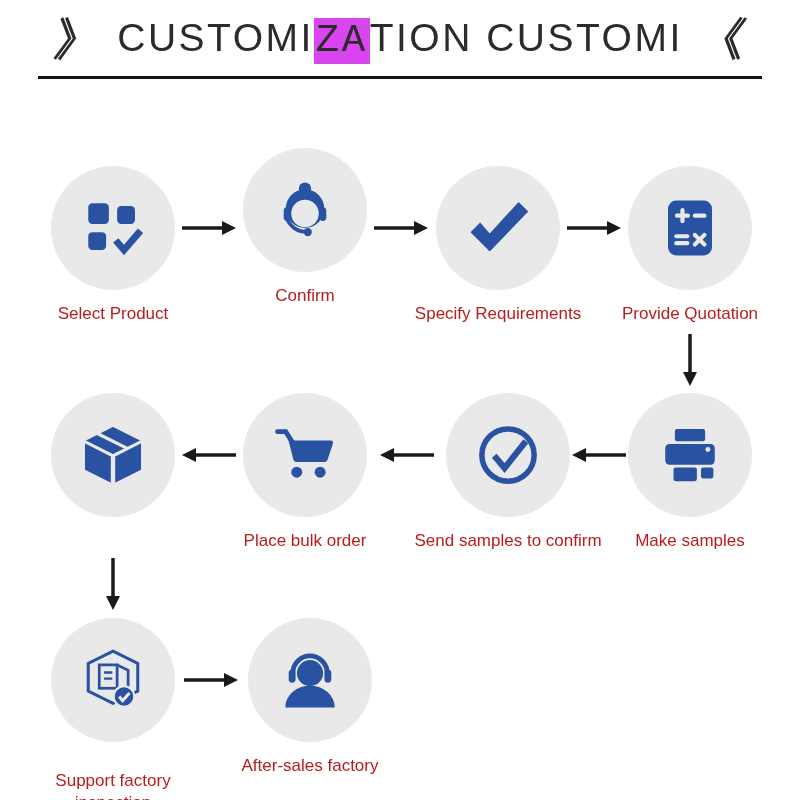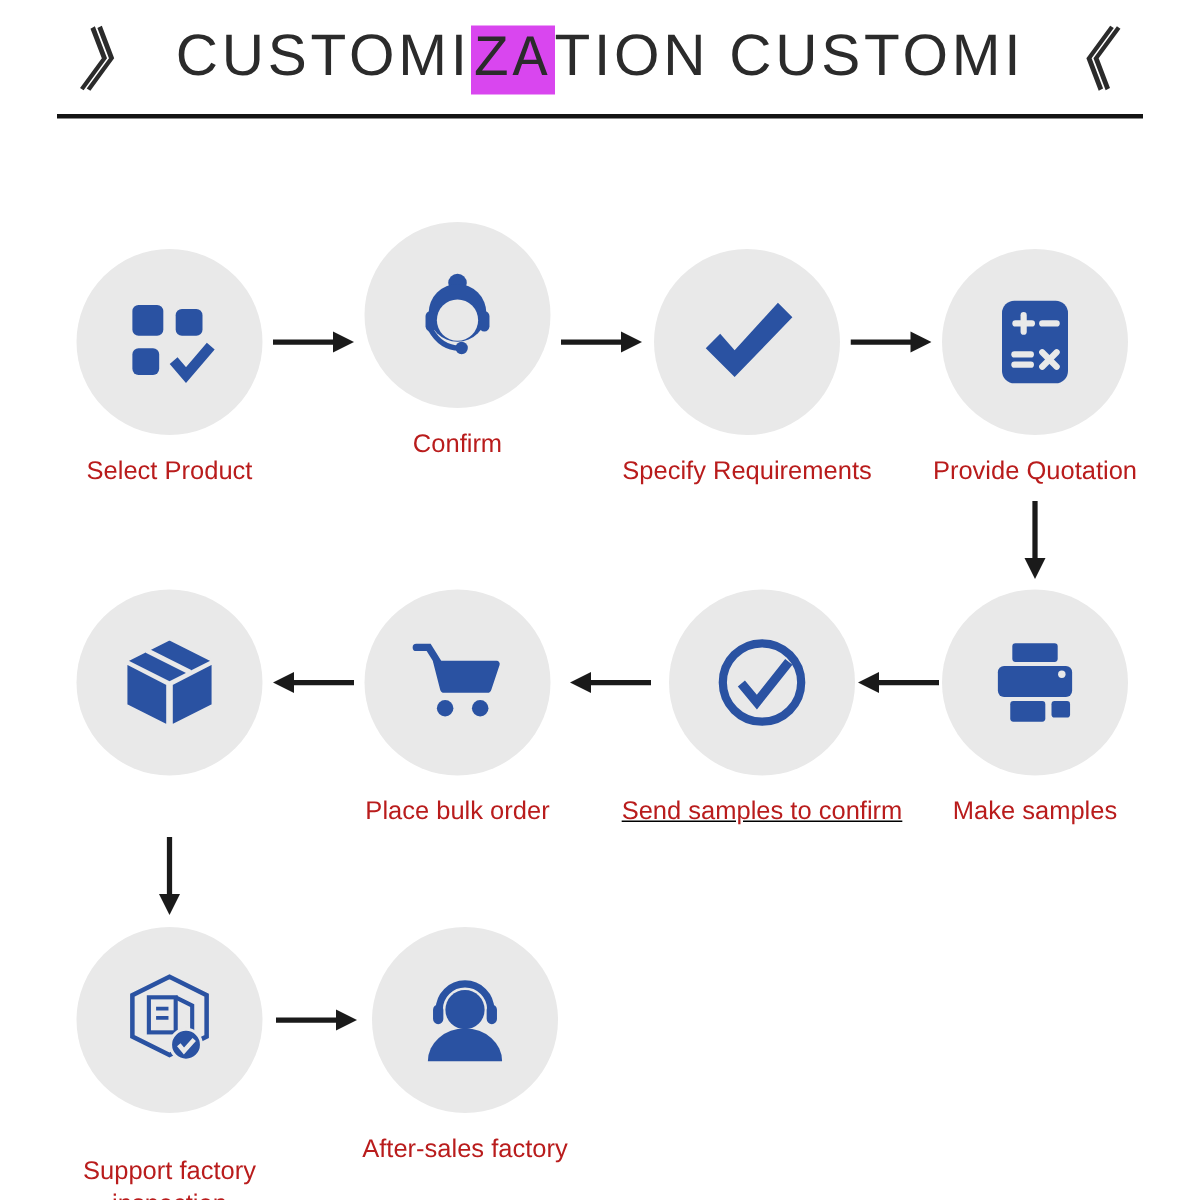--- a/index.html
+++ b/index.html
@@ -148,21 +148,21 @@
       <svg viewBox="0 0 48 48">
         <path d="M4 7 h6 l5 8" stroke="#2a52a2" stroke-width="3.5" fill="none" stroke-linecap="round"></path>
         <path d="M12 13.5 h31 a1.5 1.5 0 0 1 1.4 2 l-4 12 a2 2 0 0 1 -1.9 1.5 h-21 a2 2 0 0 1 -1.9 -1.5 z" fill="#2a52a2"></path>
         <circle cx="18" cy="36.5" r="4" fill="#2a52a2"></circle>
         <circle cx="35" cy="36.5" r="4" fill="#2a52a2"></circle>
       </svg>
     </div>
     <div class="step-label">Place bulk order</div>
   </div>
 
-  <div class="step" style="left:408px;top:393px;text-decoration:underline;">
+  <div class="step" style="left:408px;top:393px;">
     <div class="circle">
       <svg viewBox="0 0 48 48">
         <circle cx="24" cy="24" r="19" fill="none" stroke="#2a52a2" stroke-width="4"></circle>
         <path d="M14 24.5 l7.5 9 L37 14" fill="none" stroke="#2a52a2" stroke-width="4.5"></path>
       </svg>
     </div>
     <div class="step-label">Send samples to confirm</div>
   </div>
 
   <div class="step" style="left:590px;top:393px;">

